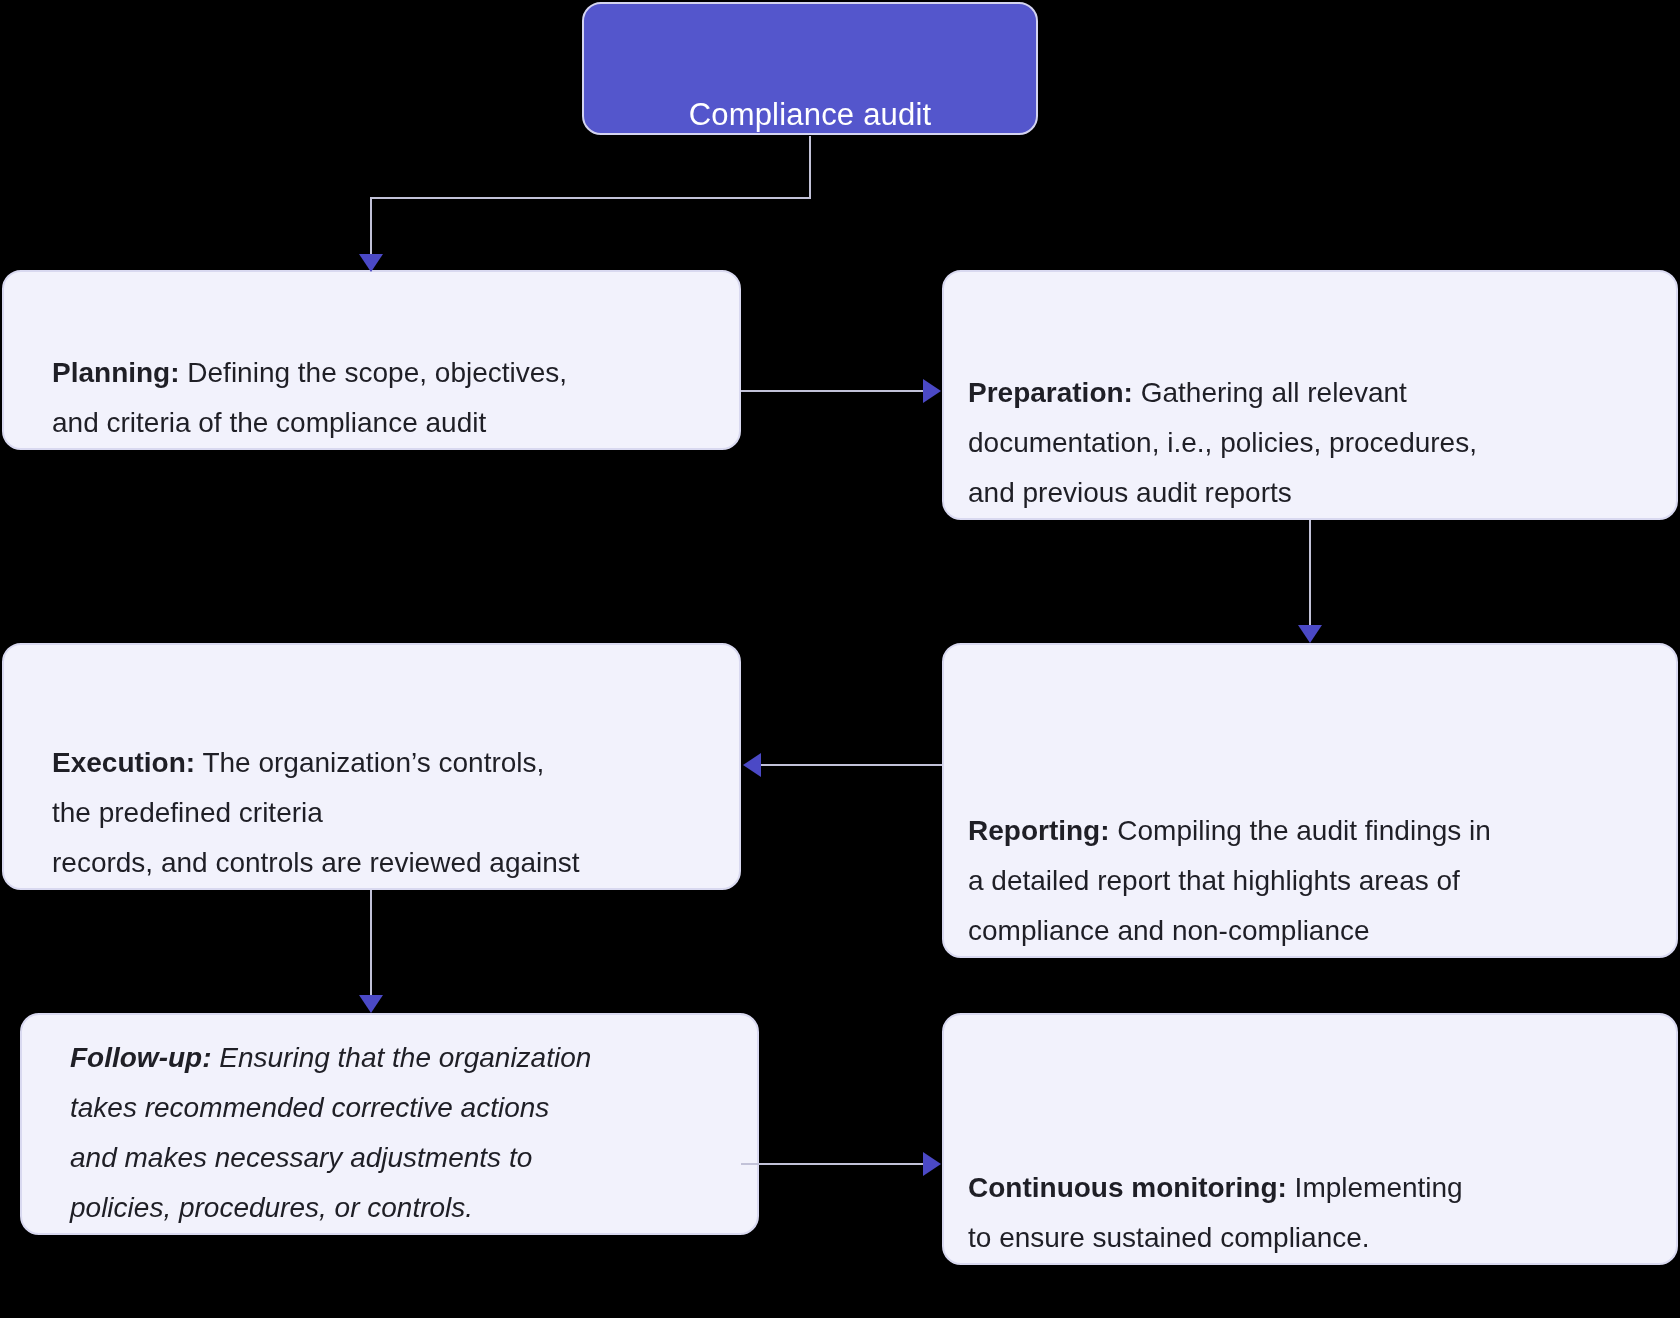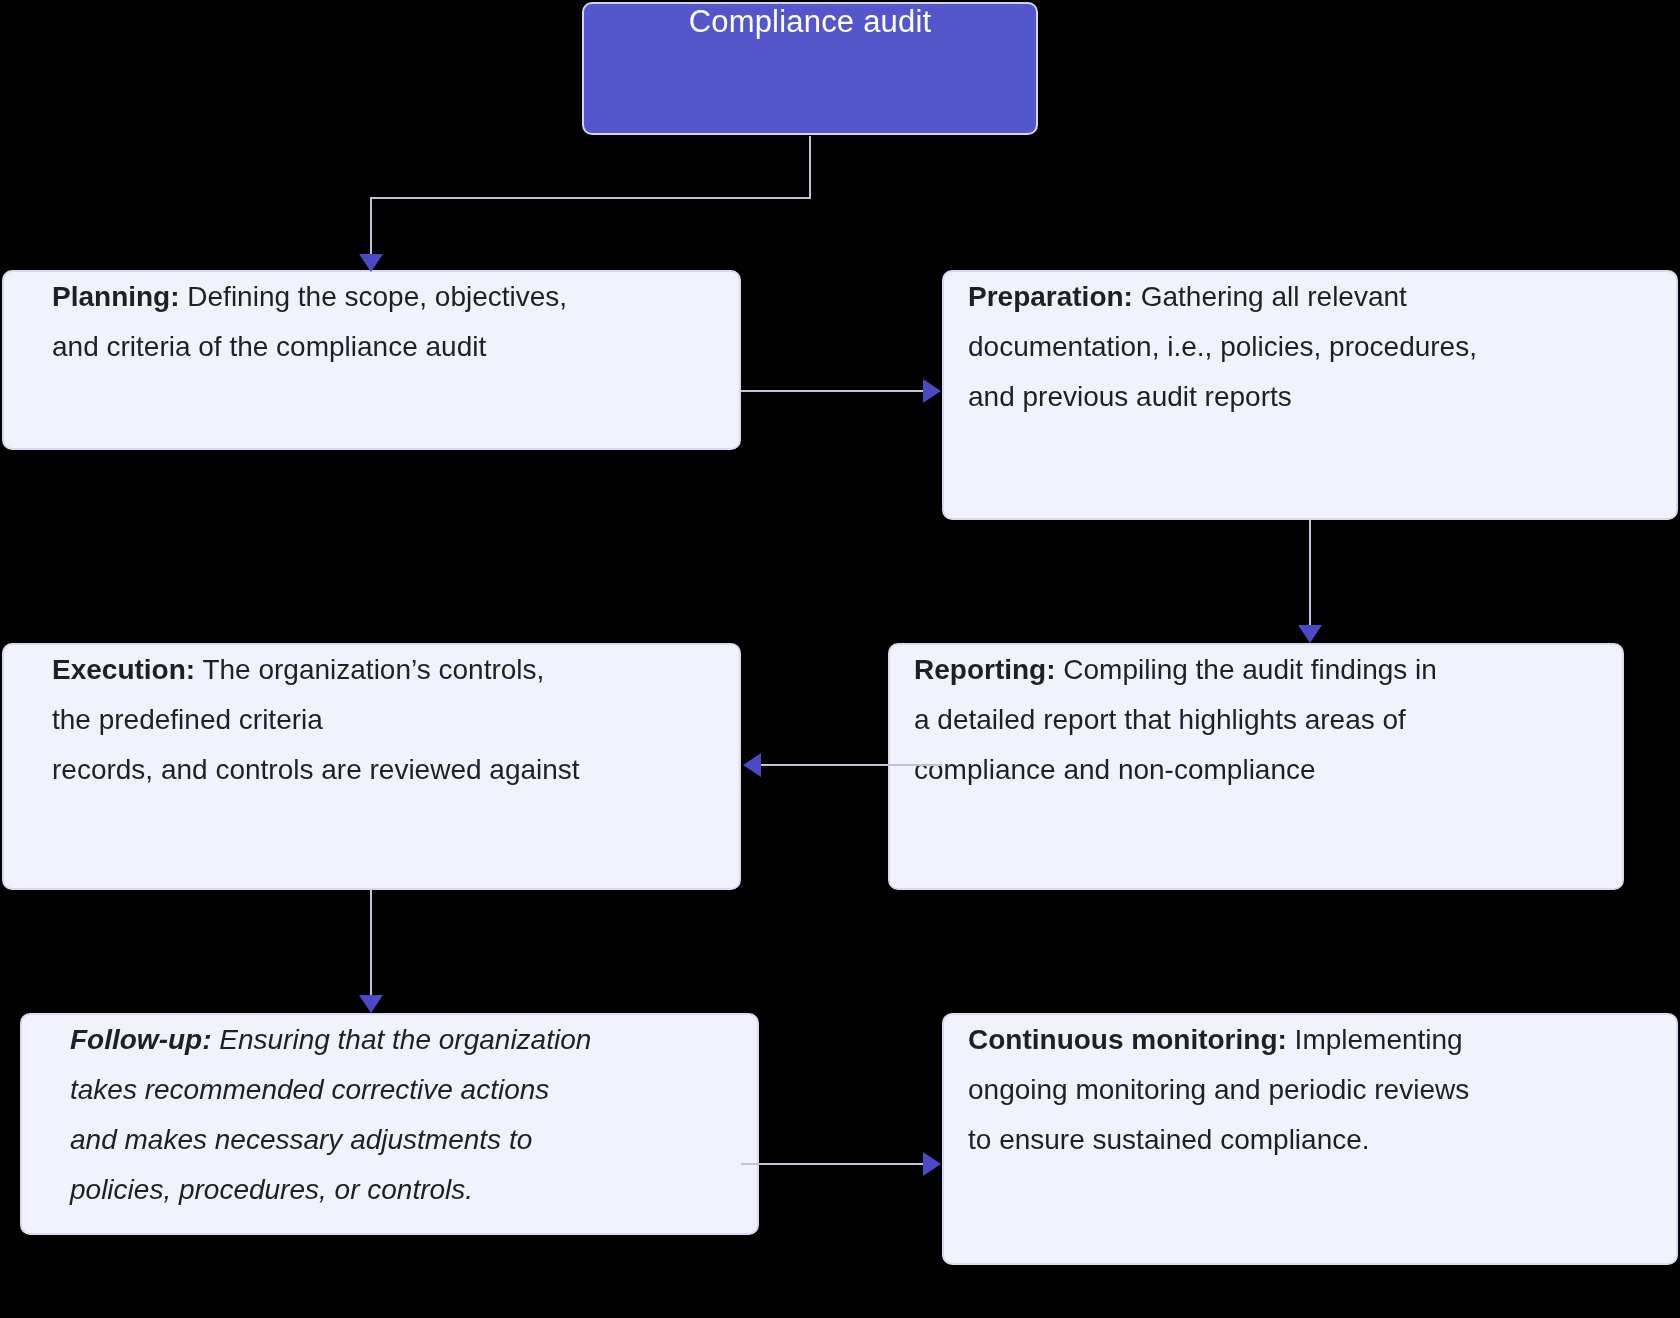--- a/index.html
+++ b/index.html
@@ -17,41 +17,41 @@
     width:1680px;height:1318px;overflow:hidden;
     font-family:"Liberation Sans","DejaVu Sans",sans-serif;
     background:var(--bg);
   }
   .canvas{position:relative;width:1680px;height:1318px;background:var(--bg);}
 
   .node{
     position:absolute;box-sizing:border-box;
     background:var(--node-fill);
     border:2px solid var(--node-border);
-    border-radius:10px;
-    display:flex;align-items:flex-start;
+    border-radius:19px;
+    display:flex;align-items:flex-end;
     color:var(--body-text);
   }
   .title-node{
     background:var(--title-fill);
     border-color:#D4D4F0;
     justify-content:center;
     color:var(--title-text);
     font-size:31px;
     letter-spacing:0.2px;
   }
   .node-text{font-size:28px;line-height:50px;}
   .node-text .bold{font-weight:700;}
 
   
   .pos-title      {left:582px; top:2px;    width:456px; height:133px;}
   .pos-planning   {left:2px;   top:270px;  width:739px; height:180px;}
   .pos-preparation{left:942px; top:270px;  width:736px; height:250px;}
   .pos-execution  {left:2px;   top:643px;  width:739px; height:247px;}
-  .pos-reporting  {left:888px; top:643px;  width:736px; height:247px;}
+  .pos-reporting  {left:942px; top:643px;  width:736px; height:315px;}
   .pos-followup   {left:20px;   top:1013px; width:739px; height:222px;font-style:italic;}
   .pos-monitoring {left:942px; top:1013px; width:736px; height:252px;}
 
   .pos-planning .node-text, .pos-execution .node-text, .pos-followup .node-text{padding-left:48px;padding-right:30px;}
   .pos-preparation .node-text, .pos-reporting .node-text, .pos-monitoring .node-text{padding-left:24px;padding-right:30px;}
 
   
   .cline{position:absolute;background:var(--line);}
   .head{position:absolute;width:0;height:0;}
   .head-down{border-left:12px solid transparent;border-right:12px solid transparent;border-top:18px solid var(--arrow);}
@@ -99,21 +99,20 @@
     <div class="node-text">
       <div class="line"><span class="bold">Follow-up:</span><span> Ensuring that the organization</span></div>
     <div class="line">takes recommended corrective actions</div>
           <div class="line">and makes necessary adjustments to</div>
           <div class="line">policies, procedures, or controls.</div>
         </div>
   </div>
       <div class="node pos-monitoring">
     <div class="node-text">
       <div class="line"><span class="bold">Continuous monitoring:</span><span> Implementing</span></div>
-    <div class="line">ongoing monitoring and periodic reviews</div>
           <div class="line">to ensure sustained compliance.</div>
         </div>
   </div>
     </div>
 
   <div>
     <div class="cline" style="left:809px;top:136px;width:2px;height:62px;"></div>
     <div class="cline" style="left:370px;top:197px;width:441px;height:2px;"></div>
     <div class="cline" style="left:370px;top:199px;width:2px;height:57px;"></div>
     <div class="head head-down" style="left:359px;top:254px;"></div>

